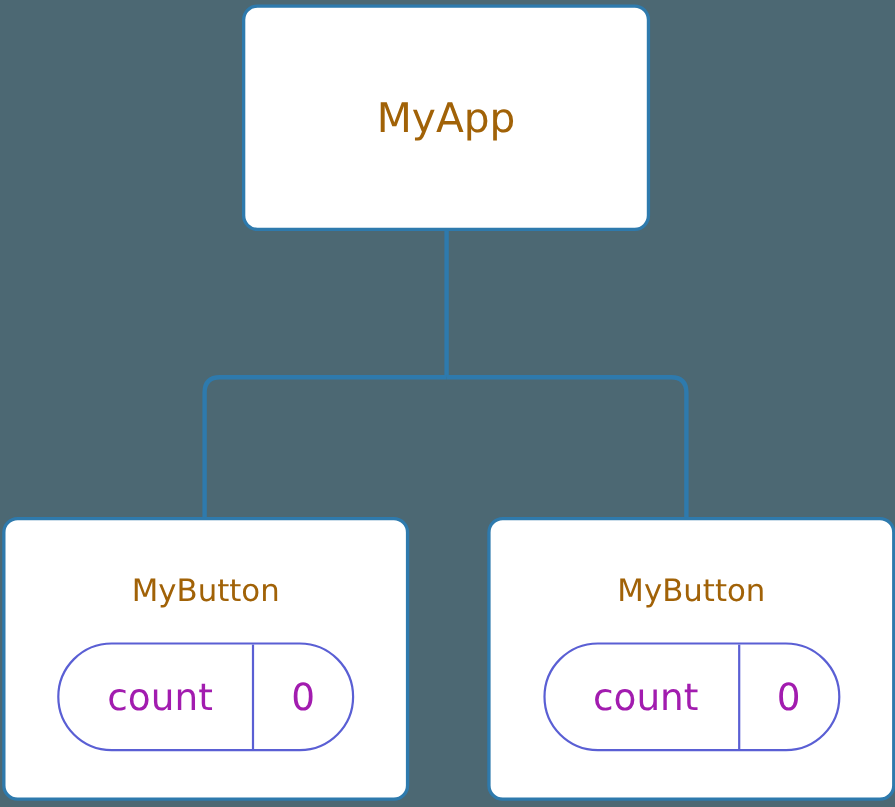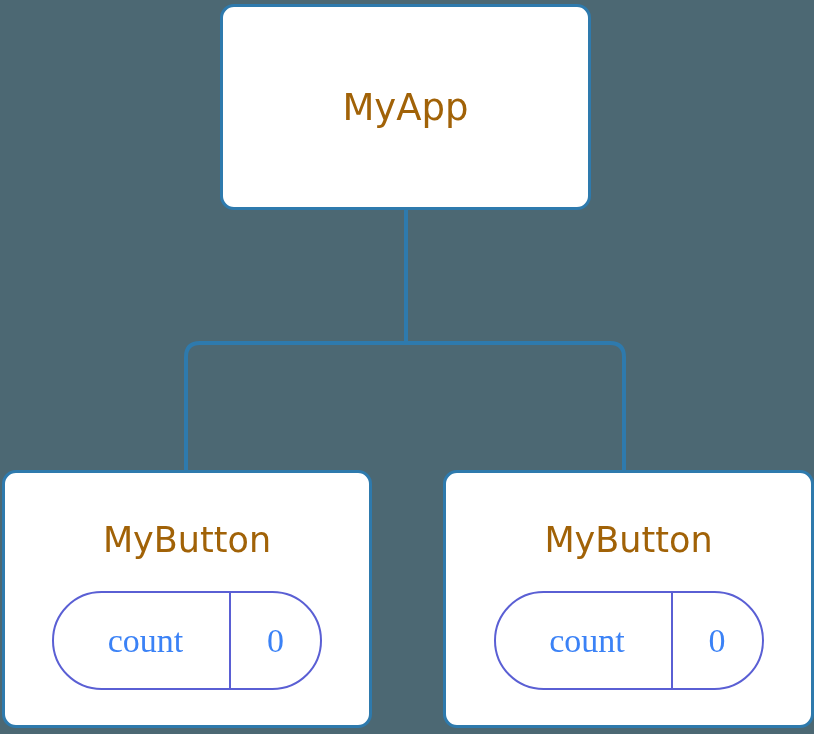--- a/index.html
+++ b/index.html
@@ -62,44 +62,43 @@
 
   .node-title {
     color: #a16207;
     font-size: 37px;
     font-weight: 400;
     letter-spacing: 0px;
     white-space: nowrap;
   }
   .node-child .node-title {
     margin-top: 47px;
-    font-size: 35px;
+    font-size: 28px;
   }
 
   
   .state-pill {
     margin-top: 31px;
     height: 99px;
     display: flex;
     align-items: stretch;
     border: 2px solid #5a5fd4;
     border-radius: 999px;
     box-sizing: border-box;
     background: transparent;
   }
   .pill-key,
   .pill-value {
     display: flex;
     align-items: center;
     justify-content: center;
-    color: #3b82f6;
+    color: #a21caf;
     font-size: 34px;
     white-space: nowrap;
     box-sizing: border-box;
-    font-family: Liberation Serif, serif;
   }
   .pill-key {
     width: 175px;
     padding-left: 8px;
   }
   .pill-value {
     width: 91px;
     border-left: 2px solid #5a5fd4;
   }
 </style>

